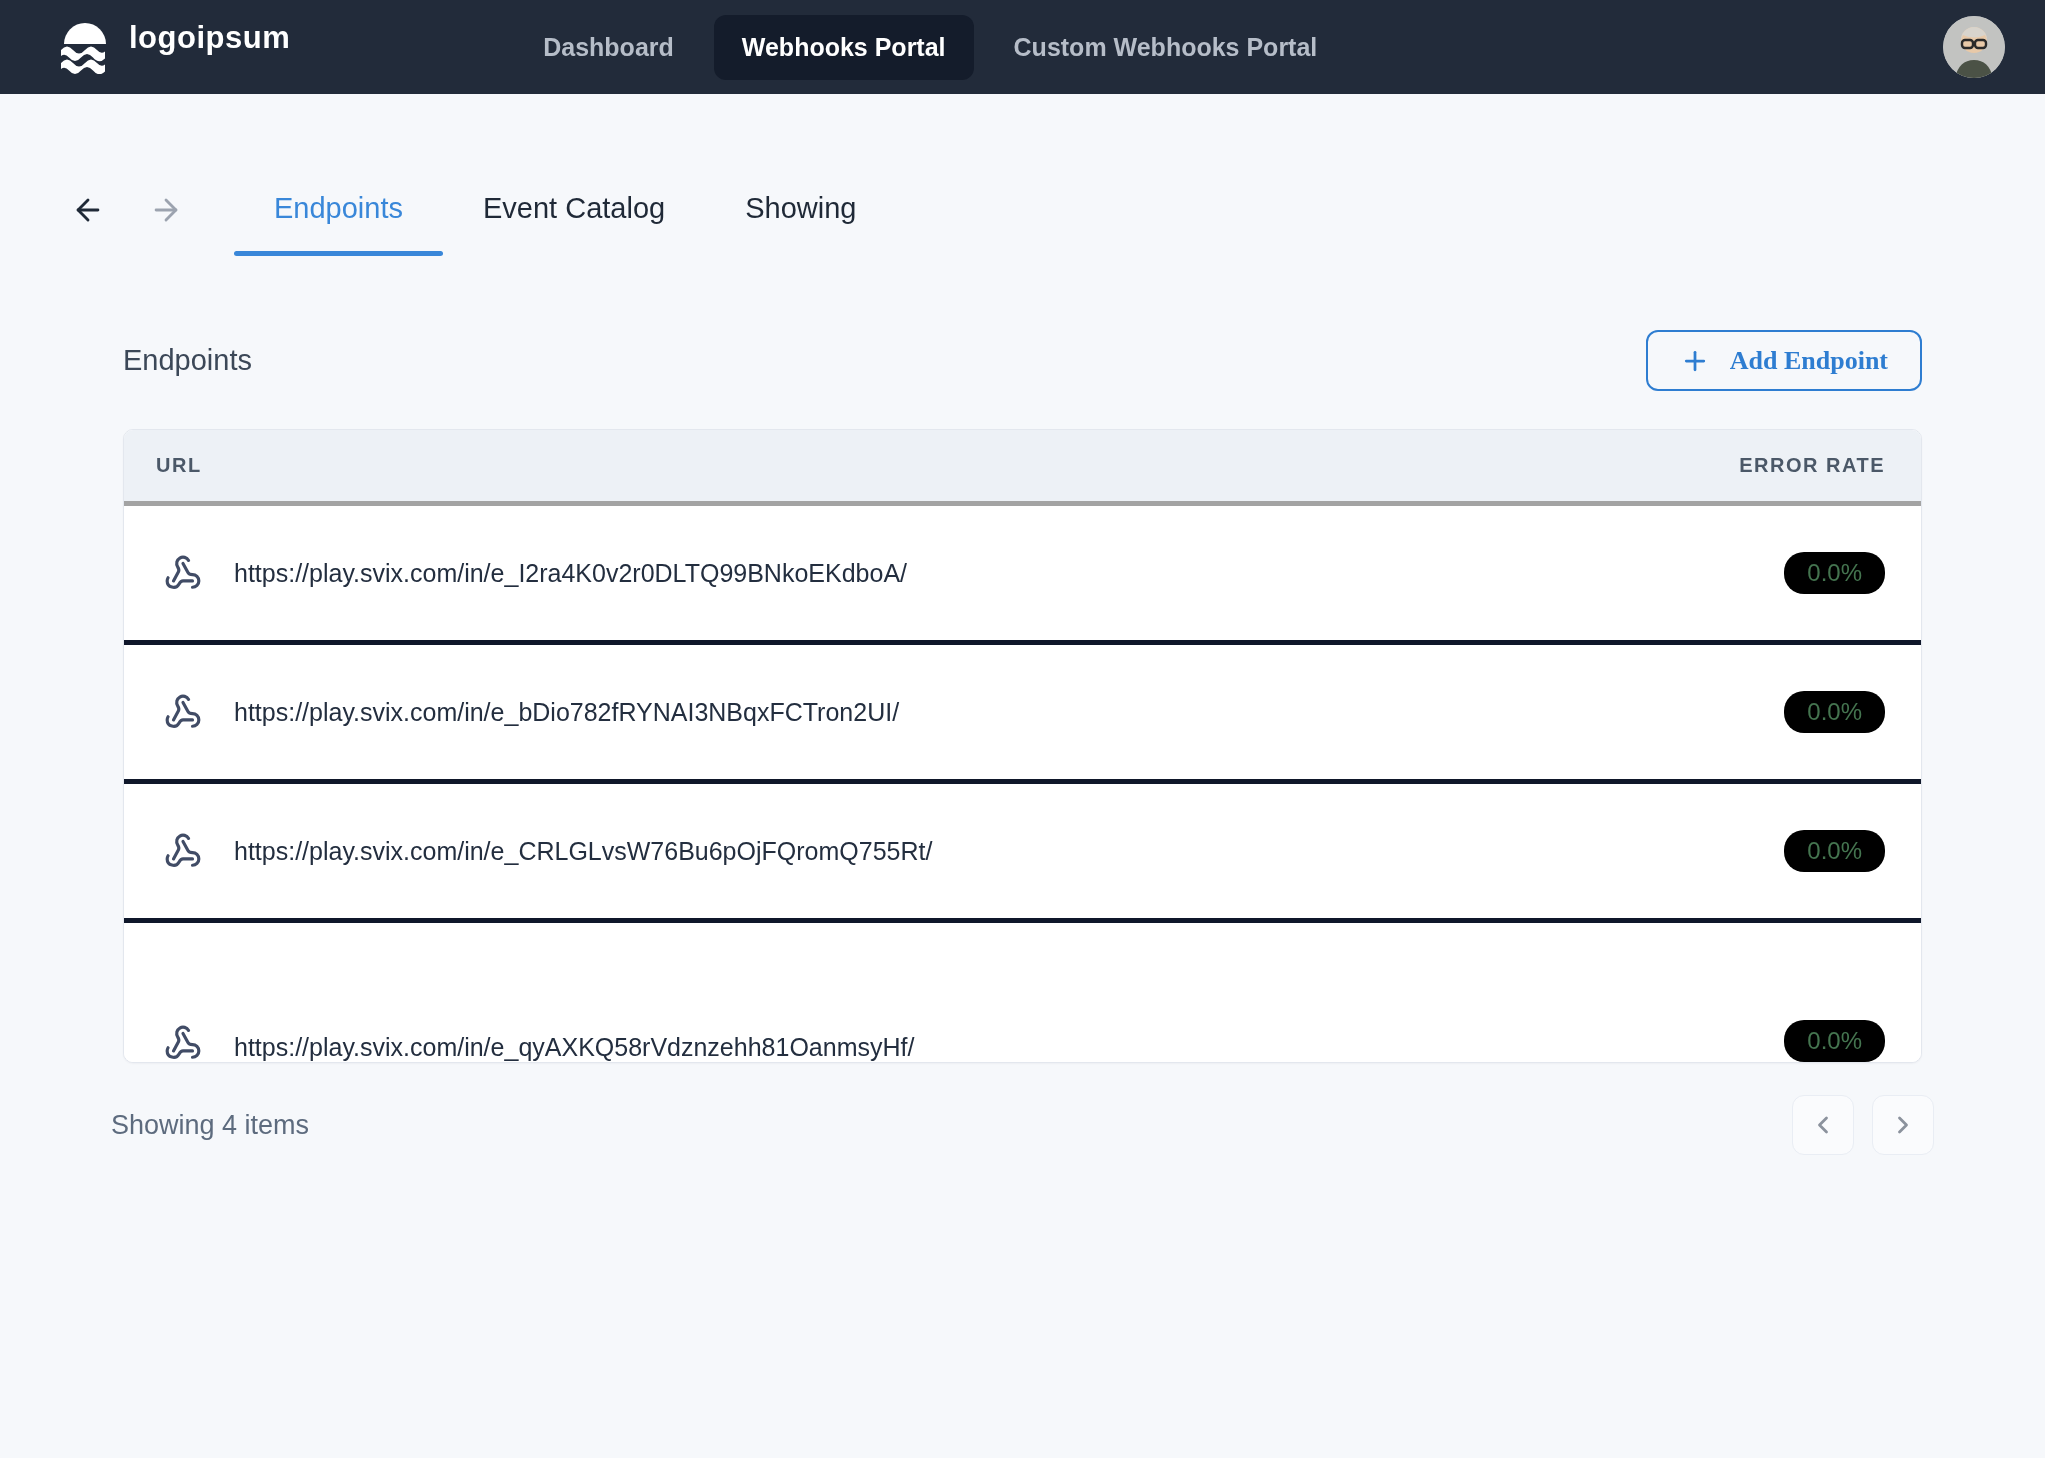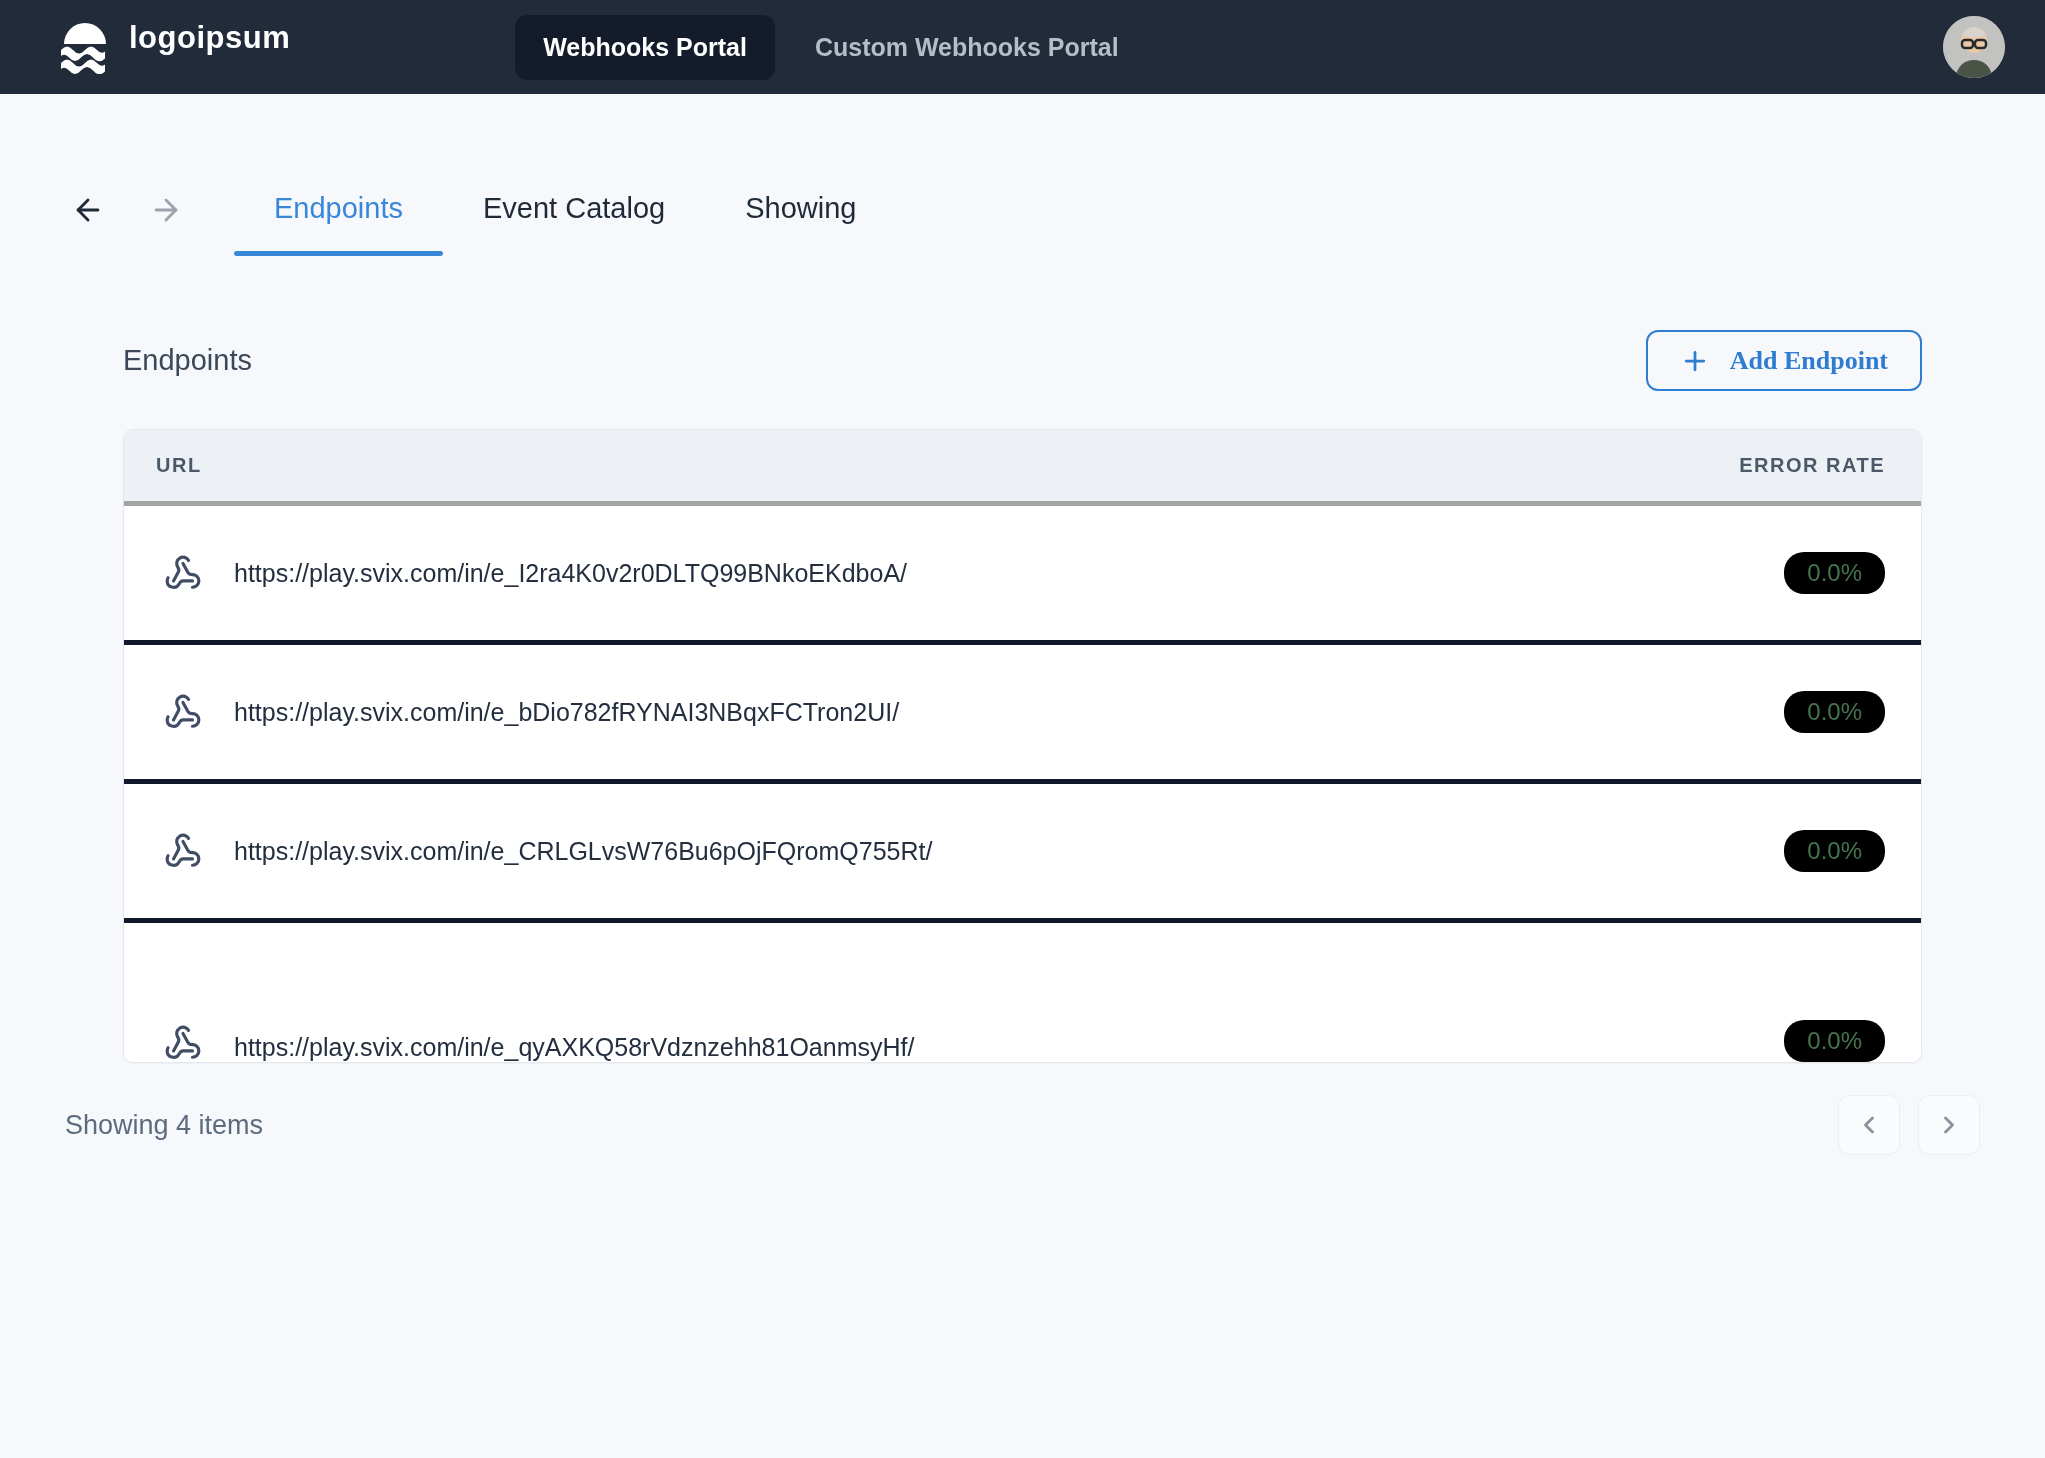--- a/index.html
+++ b/index.html
@@ -153,21 +153,21 @@
     border-radius: 20px;
     padding: 7px 23px;
     flex: none;
   }
 
   
   .table-footer {
     display: flex;
     align-items: center;
     justify-content: space-between;
-    padding: 0 65px;
+    padding: 0 111px;
     margin-top: 32px;
     gap: 42px;
   }
   .footer-summary { font-size: 27px; color: #5d6b7e; }
   .pager { display: flex; gap: 18px; }
   .pager-btn {
     width: 62px; height: 60px;
     background: #fafbfd;
     border: 1px solid #e9edf4;
     border-radius: 12px;
@@ -183,20 +183,21 @@
   <div class="brand">
     <svg class="brand-mark" viewBox="0 0 56 54" aria-hidden="true">
       <path d="M7 24 A21 21 0 0 1 49 24 Z" fill="#ffffff"></path>
       <path d="M4 30 q6 -7 12 0 q6 7 12 0 q6 -7 12 0 q4 4.5 8 1.5 l0 7 q-6 6 -12 -1 q-6 -7 -12 0 q-6 7 -12 0 q-4 -4.5 -8 -1.5 Z" fill="#ffffff"></path>
       <path d="M4 43 q6 -7 12 0 q6 7 12 0 q6 -7 12 0 q4 4.5 8 1.5 l0 7 q-6 6 -12 -1 q-6 -7 -12 0 q-6 7 -12 0 q-4 -4.5 -8 -1.5 Z" fill="#ffffff"></path>
     </svg>
     <span class="brand-text">logoipsum</span>
   </div>
 
   <nav class="topnav">
+    <div class="topnav-item">Dashboard</div>
     <div class="topnav-item active">Webhooks Portal</div>
     <div class="topnav-item">Custom Webhooks Portal</div>
   </nav>
 
   <div class="topbar-spacer"></div>
 
   <div class="avatar">
     <svg viewBox="0 0 62 62" width="62" height="62" aria-hidden="true">
       <circle cx="31" cy="31" r="31" fill="#c2c3c1"></circle>
       <circle cx="31" cy="24" r="13" fill="#e8c9a8"></circle>

